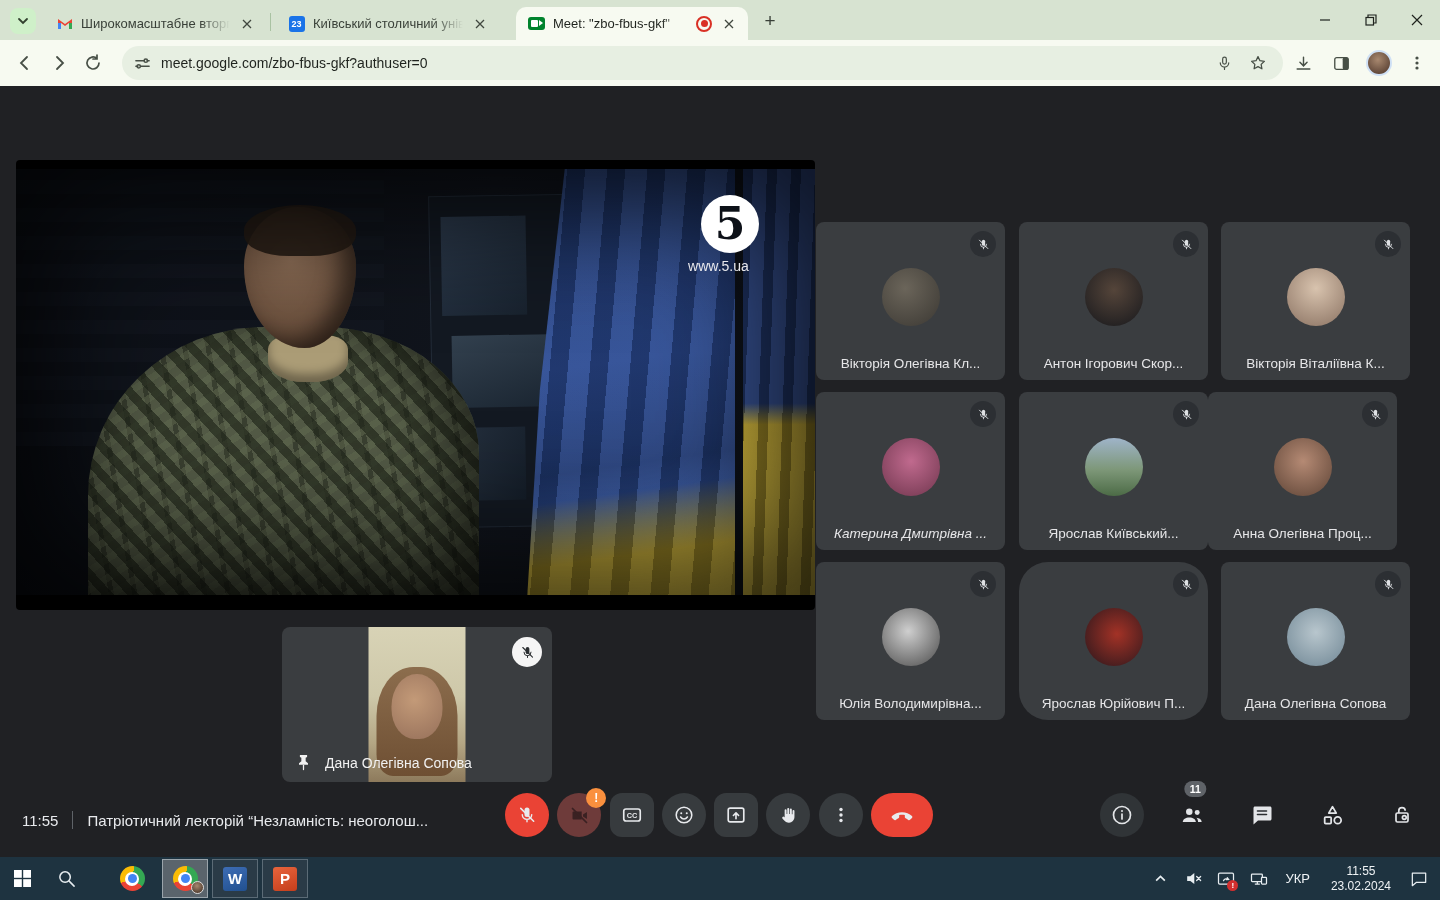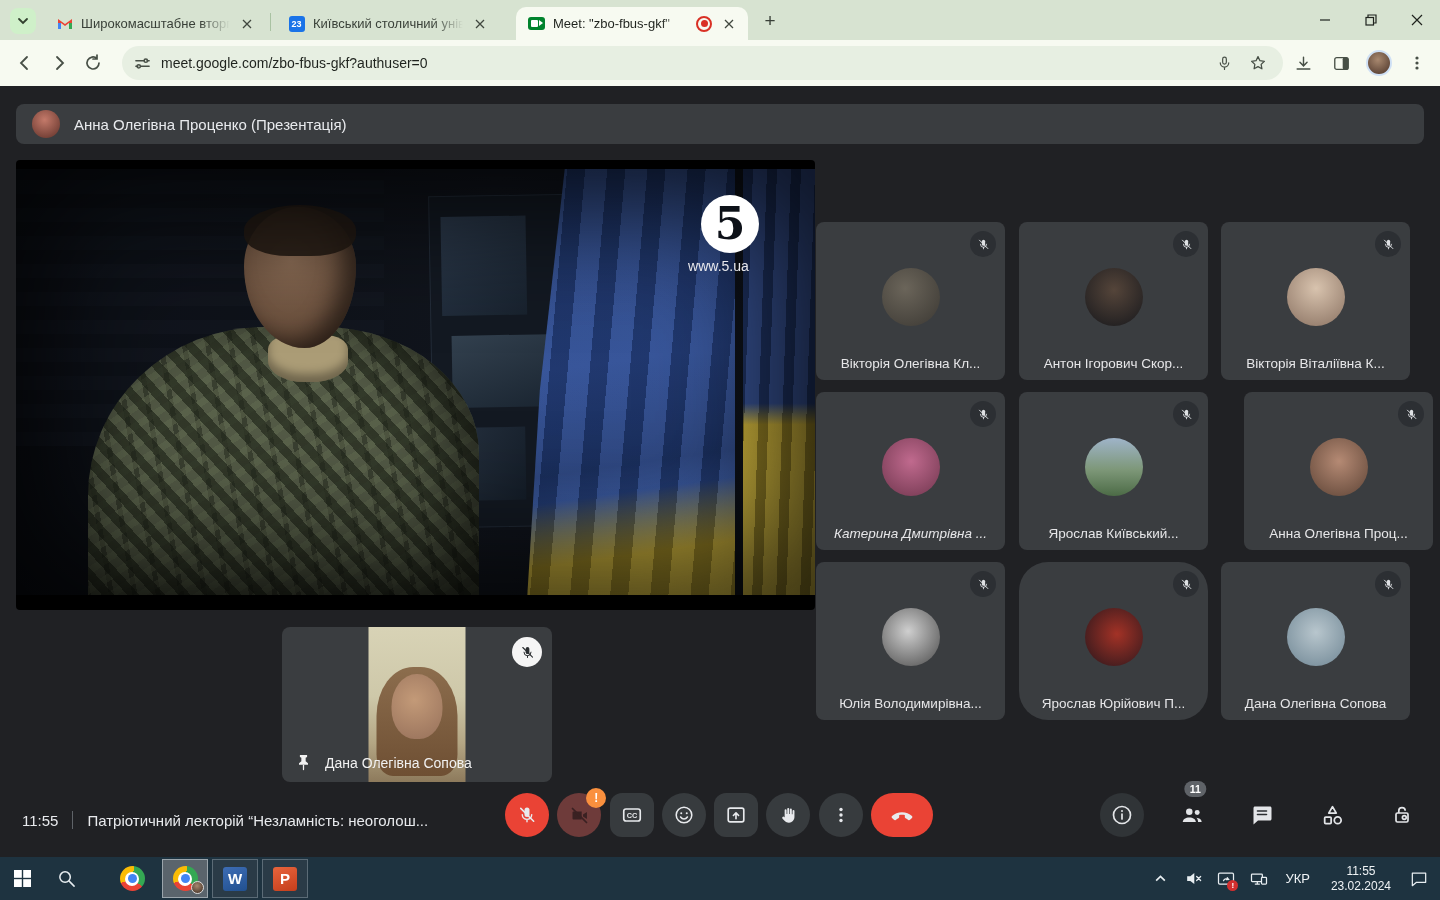--- a/index.html
+++ b/index.html
@@ -306,24 +306,20 @@
             <circle cx="8" cy="3" r="1.6"></circle>
             <circle cx="8" cy="8" r="1.6"></circle>
             <circle cx="8" cy="13" r="1.6"></circle>
           </svg>
       </div>
     </div>
   </div>
 
   <div class="meet">
 
-    <div class="banner">
-      <span class="banner-av"></span>
-      <span class="banner-name">Анна Олегівна Проценко (Презентація)</span>
-    </div>
 
     <div class="video">
       <div class="scene">
         <div class="wall"></div>
         <div class="board">
             <i class="p1"></i>
             <i class="p2"></i>
             <i class="p3"></i>
           </div>
         <div class="flag-big"></div>
@@ -407,21 +403,21 @@
       <div class="tile-mic">
           <svg width="13" height="13" viewBox="0 0 24 24" fill="currentColor">
             <path d="M12 14.5a3 3 0 0 0 3-3V6a3 3 0 0 0-6 0v5.5a3 3 0 0 0 3 3z"></path>
             <path d="M6.3 11.5a5.7 5.7 0 0 0 11.4 0M12 17.2V20" fill="none" stroke="currentColor" stroke-width="1.6" stroke-linecap="round"></path>
             <path d="M4.5 4l15.5 15.5" stroke="currentColor" stroke-width="1.8" stroke-linecap="round"></path>
           </svg>
         </div>
       <div class="tile-av" style="background: linear-gradient(rgb(159, 180, 201) 0%, rgb(125, 151, 120) 55%, rgb(76, 107, 70) 100%);"></div>
       <div class="tile-name">Ярослав Київський...</div>
     </div>
-    <div class="tile" style="left:1244px;top:306px;padding-left:40px;">
+    <div class="tile" style="left:1208px;top:306px;padding-left:40px;">
       <div class="tile-mic">
           <svg width="13" height="13" viewBox="0 0 24 24" fill="currentColor">
             <path d="M12 14.5a3 3 0 0 0 3-3V6a3 3 0 0 0-6 0v5.5a3 3 0 0 0 3 3z"></path>
             <path d="M6.3 11.5a5.7 5.7 0 0 0 11.4 0M12 17.2V20" fill="none" stroke="currentColor" stroke-width="1.6" stroke-linecap="round"></path>
             <path d="M4.5 4l15.5 15.5" stroke="currentColor" stroke-width="1.8" stroke-linecap="round"></path>
           </svg>
         </div>
       <div class="tile-av" style="background: radial-gradient(circle at 50% 40%, rgb(181, 138, 116), rgb(94, 68, 54));"></div>
       <div class="tile-name">Анна Олегівна Проц...</div>
     </div>

